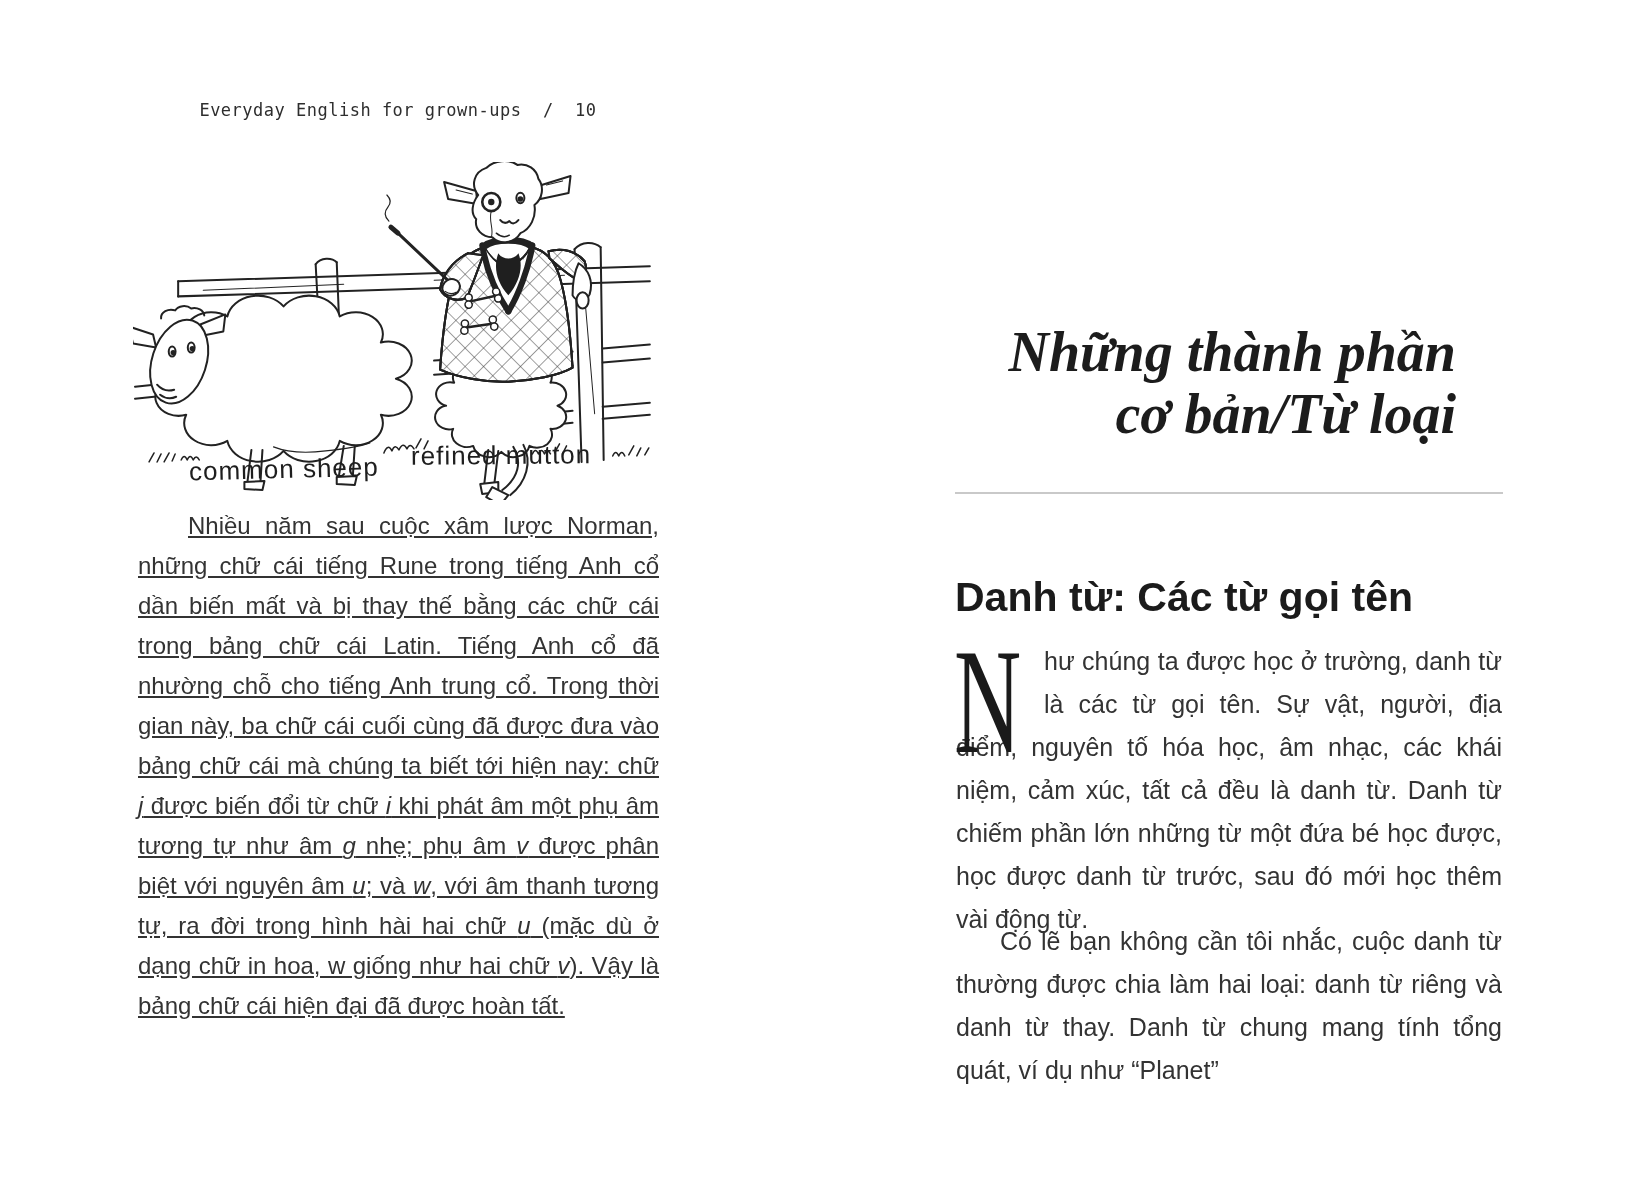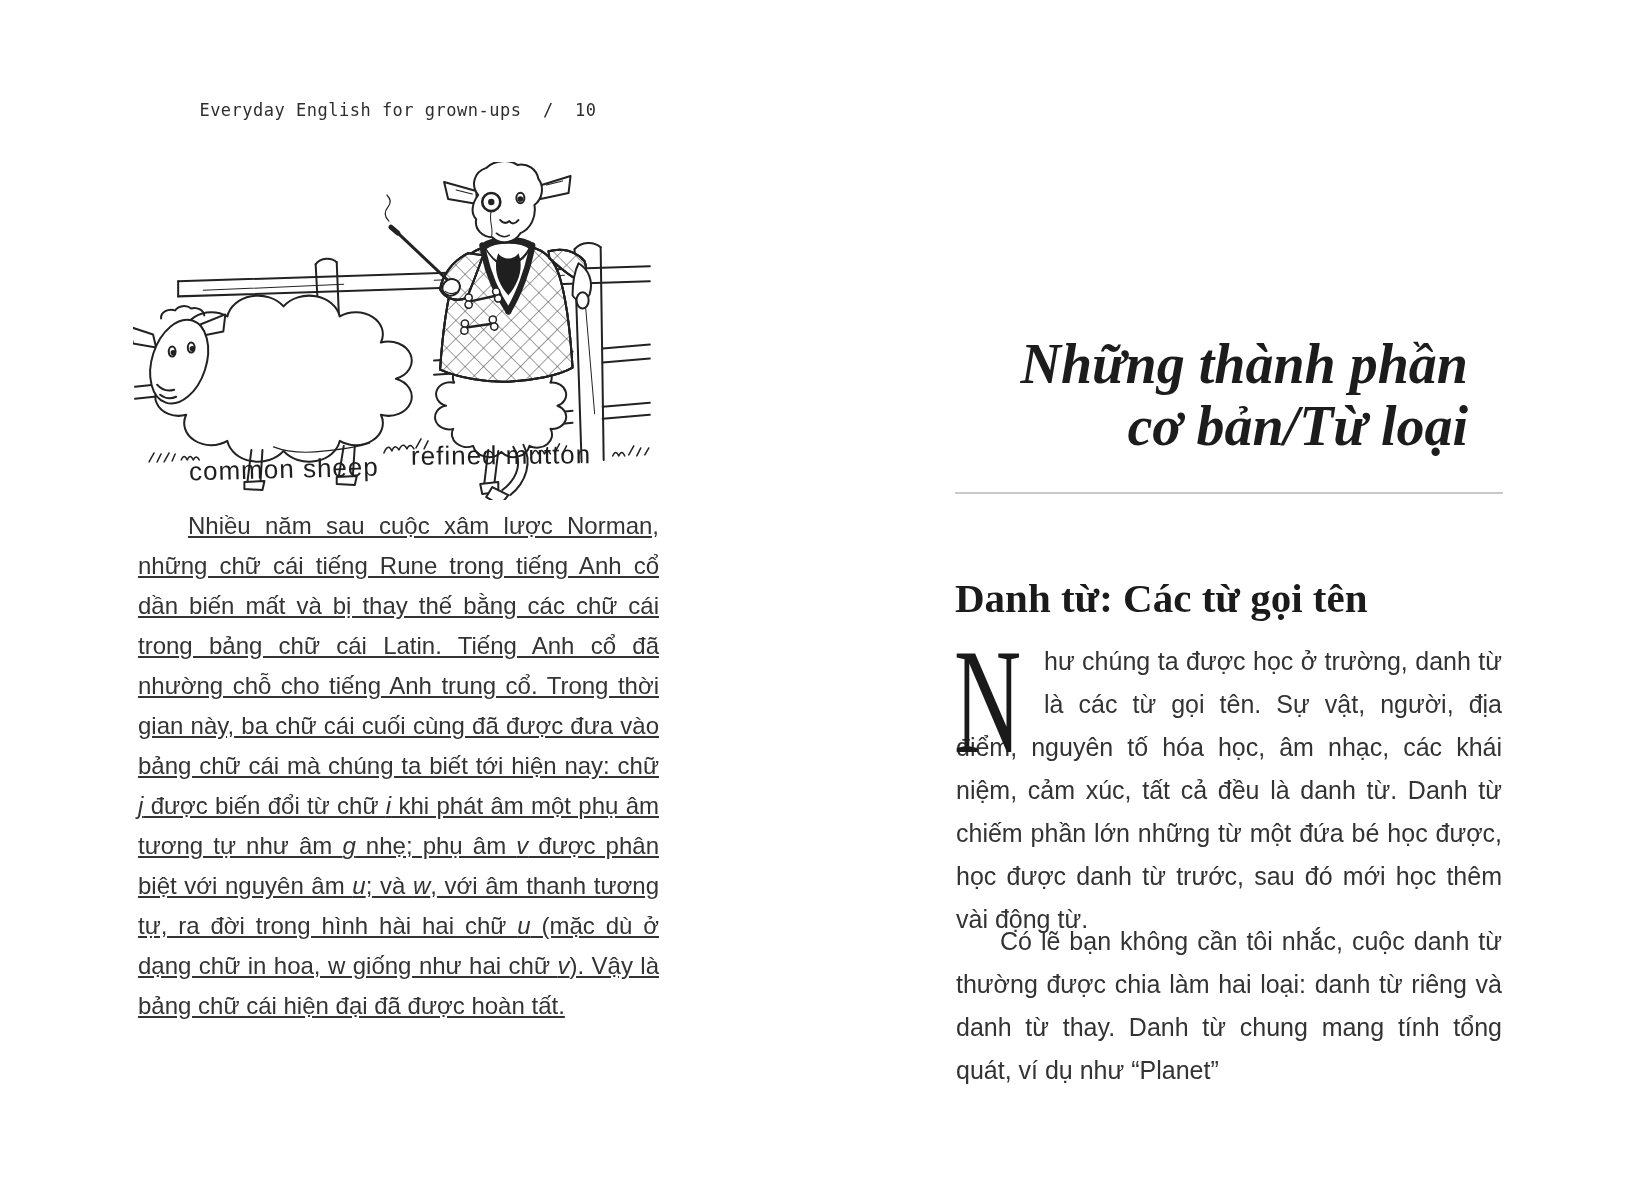--- a/index.html
+++ b/index.html
@@ -29,34 +29,34 @@
   .caption-right{left:278px;top:278px;transform:rotate(-0.5deg);}
   .body-text{
     text-align:justify;color:#333333;margin:0;
   }
   .left-para{
     position:absolute;left:138px;top:506px;width:521px;
     font-size:24px;line-height:40px;text-indent:50px;text-decoration:underline;
   }
   
   .chapter-title{
-    position:absolute;left:905px;top:320px;width:550px;margin:13px;
+    position:absolute;left:905px;top:320px;width:550px;margin:1px;
     text-align:right;
     font-family:"Liberation Serif","DejaVu Serif",serif;
     font-style:italic;font-weight:600;
     font-size:56px;line-height:62px;color:#1c1c1c;
   }
   .chapter-title .line{display:block;}
   .divider{
     position:absolute;left:955px;top:492px;width:548px;height:2px;
     background:#c9c9c9;
   }
   .section-heading{
     position:absolute;left:955px;top:574px;margin:0;
-    font-family:Liberation Serif, serif;
+    font-family:Liberation Sans, sans-serif;
     font-weight:700;font-size:41px;color:#1b1b1b;
   }
   .right-para1{
     position:absolute;left:956px;top:640px;width:546px;
     font-size:25px;line-height:43px;
   }
   .right-para2{
     position:absolute;left:956px;top:920px;width:546px;
     font-size:25px;line-height:43px;text-indent:44px;
   }

